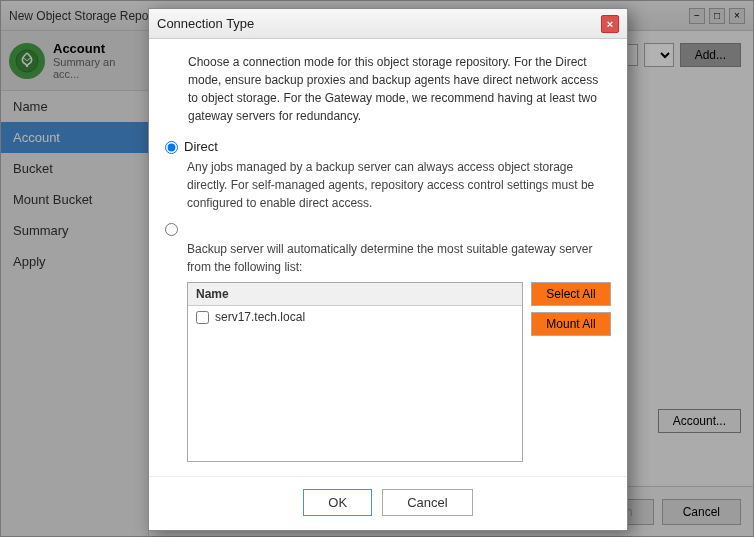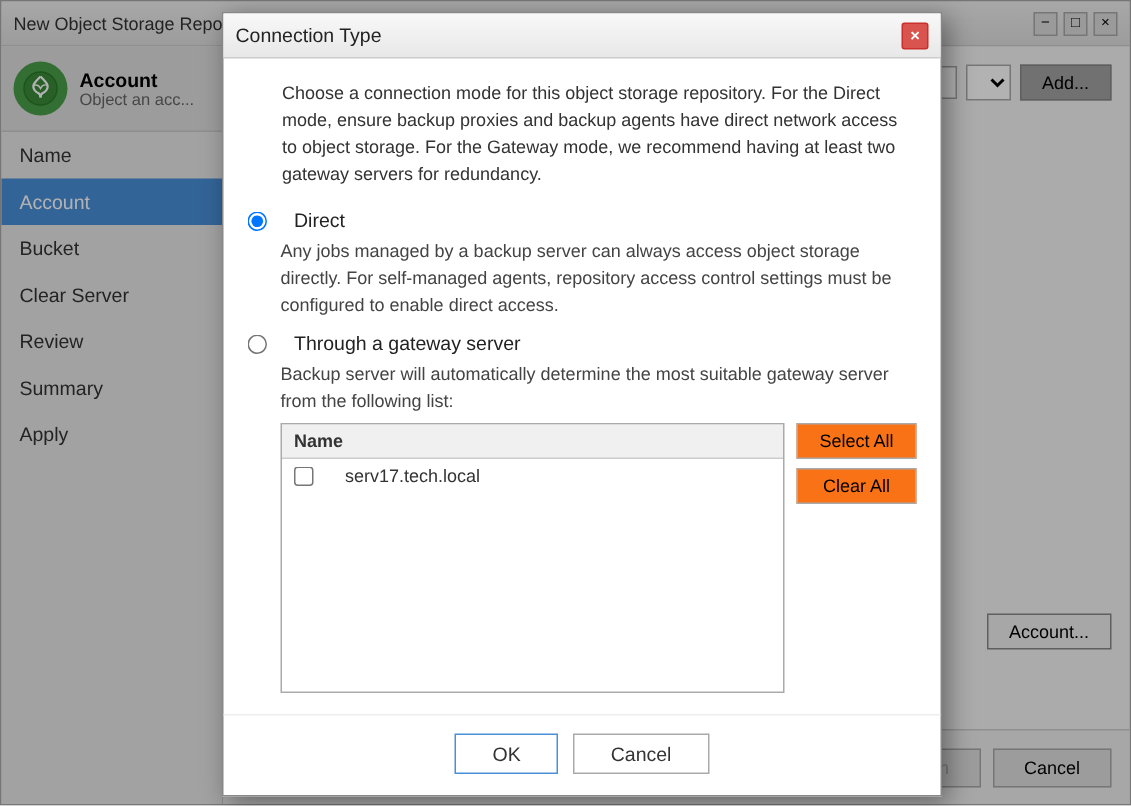--- a/index.html
+++ b/index.html
@@ -211,21 +211,21 @@
       color: #333;
       line-height: 1.5;
       margin-bottom: 14px;
       margin-left: 23px;
     }
 
     .radio-option {
       display: flex;
       align-items: flex-start;
       margin-bottom: 4px;
-      gap: 18px;
+      gap: 6px;
     }
 
     .radio-option input[type="radio"] {
       margin-top: 2px;
       flex-shrink: 0;
     }
 
     .radio-label {
       font-size: 13px;
       color: #222;
@@ -265,21 +265,21 @@
       padding: 4px 8px;
       font-size: 12px;
       font-weight: 600;
       color: #333;
     }
 
     .gateway-table-row {
       display: flex;
       align-items: center;
       padding: 4px 8px;
-      gap: 21px;
+      gap: 6px;
       font-size: 12px;
       color: #333;
     }
 
     .gateway-table-row input[type="checkbox"] {
       flex-shrink: 0;
     }
 
     .gateway-btn-group {
       display: flex;
@@ -384,29 +384,28 @@
       <div class="sidebar-logo">
         <svg width="24" height="24" viewBox="0 0 24 24" fill="none">
           <circle cx="12" cy="12" r="11" fill="#3a8a3a" stroke="#2a7a2a" stroke-width="1"></circle>
           <path d="M12 4 C8 8, 6 10, 8 13 C10 16, 12 14, 12 18" stroke="white" stroke-width="1.5" fill="none"></path>
           <path d="M12 4 C16 8, 18 10, 16 13 C14 16, 12 14, 12 18" stroke="white" stroke-width="1.5" fill="none"></path>
           <path d="M7 10 C9 9, 11 10, 12 12 C13 10, 15 9, 17 10" stroke="white" stroke-width="1" fill="none"></path>
         </svg>
       </div>
       <div class="sidebar-header-text">
         <div class="account-title">Account</div>
-        <div class="account-sub">Object an acc...</div>
+        <div class="account-sub">Summary an acc...</div>
       </div>
     </div>
 
     <div class="sidebar-nav-item">Name</div>
     <div class="sidebar-nav-item active">Account</div>
     <div class="sidebar-nav-item">Bucket</div>
-    <div class="sidebar-nav-item">Clear Server</div>
-    <div class="sidebar-nav-item">Review</div>
+    <div class="sidebar-nav-item">Mount Bucket</div>
     <div class="sidebar-nav-item">Summary</div>
     <div class="sidebar-nav-item">Apply</div>
   </div>
 
   <div class="main-content">
     <div style="display:flex; align-items:center; gap:6px; margin-bottom:10px;">
       <input class="input-field" style="width: 320px;" type="text" value="">
       <select class="dropdown-select">
         <option></option>
       </select>
@@ -440,36 +439,35 @@
     <p class="dialog-desc">Choose a connection mode for this object storage repository. For the Direct mode, ensure backup proxies and backup agents have direct network access to object storage. For the Gateway mode, we recommend having at least two gateway servers for redundancy.</p>
 
     <div class="radio-option">
       <input type="radio" name="connection-type" id="radio-direct" checked="" style="">
       <label for="radio-direct" class="radio-label">Direct</label>
     </div>
     <p class="radio-desc">Any jobs managed by a backup server can always access object storage directly. For self-managed agents, repository access control settings must be configured to enable direct access.</p>
 
     <div class="radio-option">
       <input type="radio" name="connection-type" id="radio-gateway" style="">
-      <label for="radio-gateway" class="radio-label">Through a gateway server</label>
     </div>
     <p class="radio-desc" style="margin-bottom:6px;">Backup server will automatically determine the most suitable gateway server from the following list:</p>
 
     <div class="gateway-section">
       <div class="gateway-area">
         <div class="gateway-table">
           <div class="gateway-table-header">Name</div>
           <div class="gateway-table-row">
             <input type="checkbox" style="">
             <span>serv17.tech.local</span>
           </div>
         </div>
         <div class="gateway-btn-group">
           <button class="gateway-btn">Select All</button>
-          <button class="gateway-btn">Clear All</button>
+          <button class="gateway-btn">Mount All</button>
         </div>
       </div>
     </div>
   </div>
 
   <div class="dialog-footer">
     <button class="dialog-btn dialog-btn-ok">OK</button>
     <button class="dialog-btn dialog-btn-cancel">Cancel</button>
   </div>
 </div>

